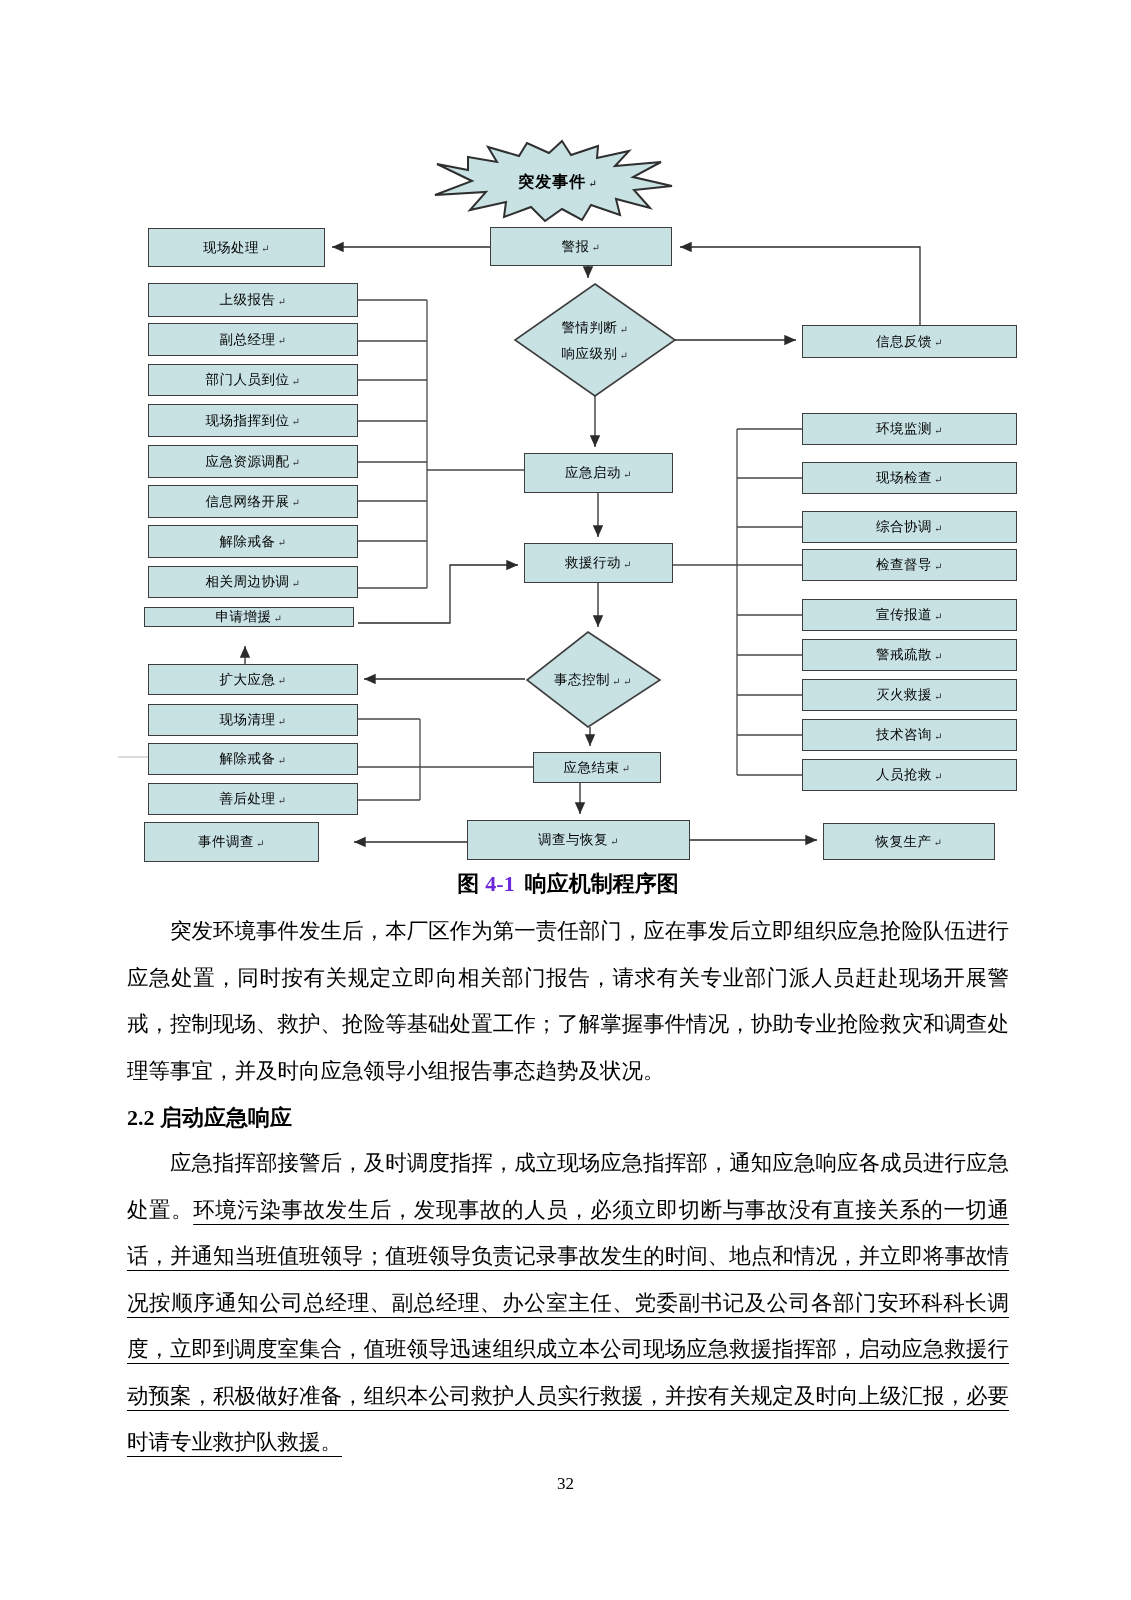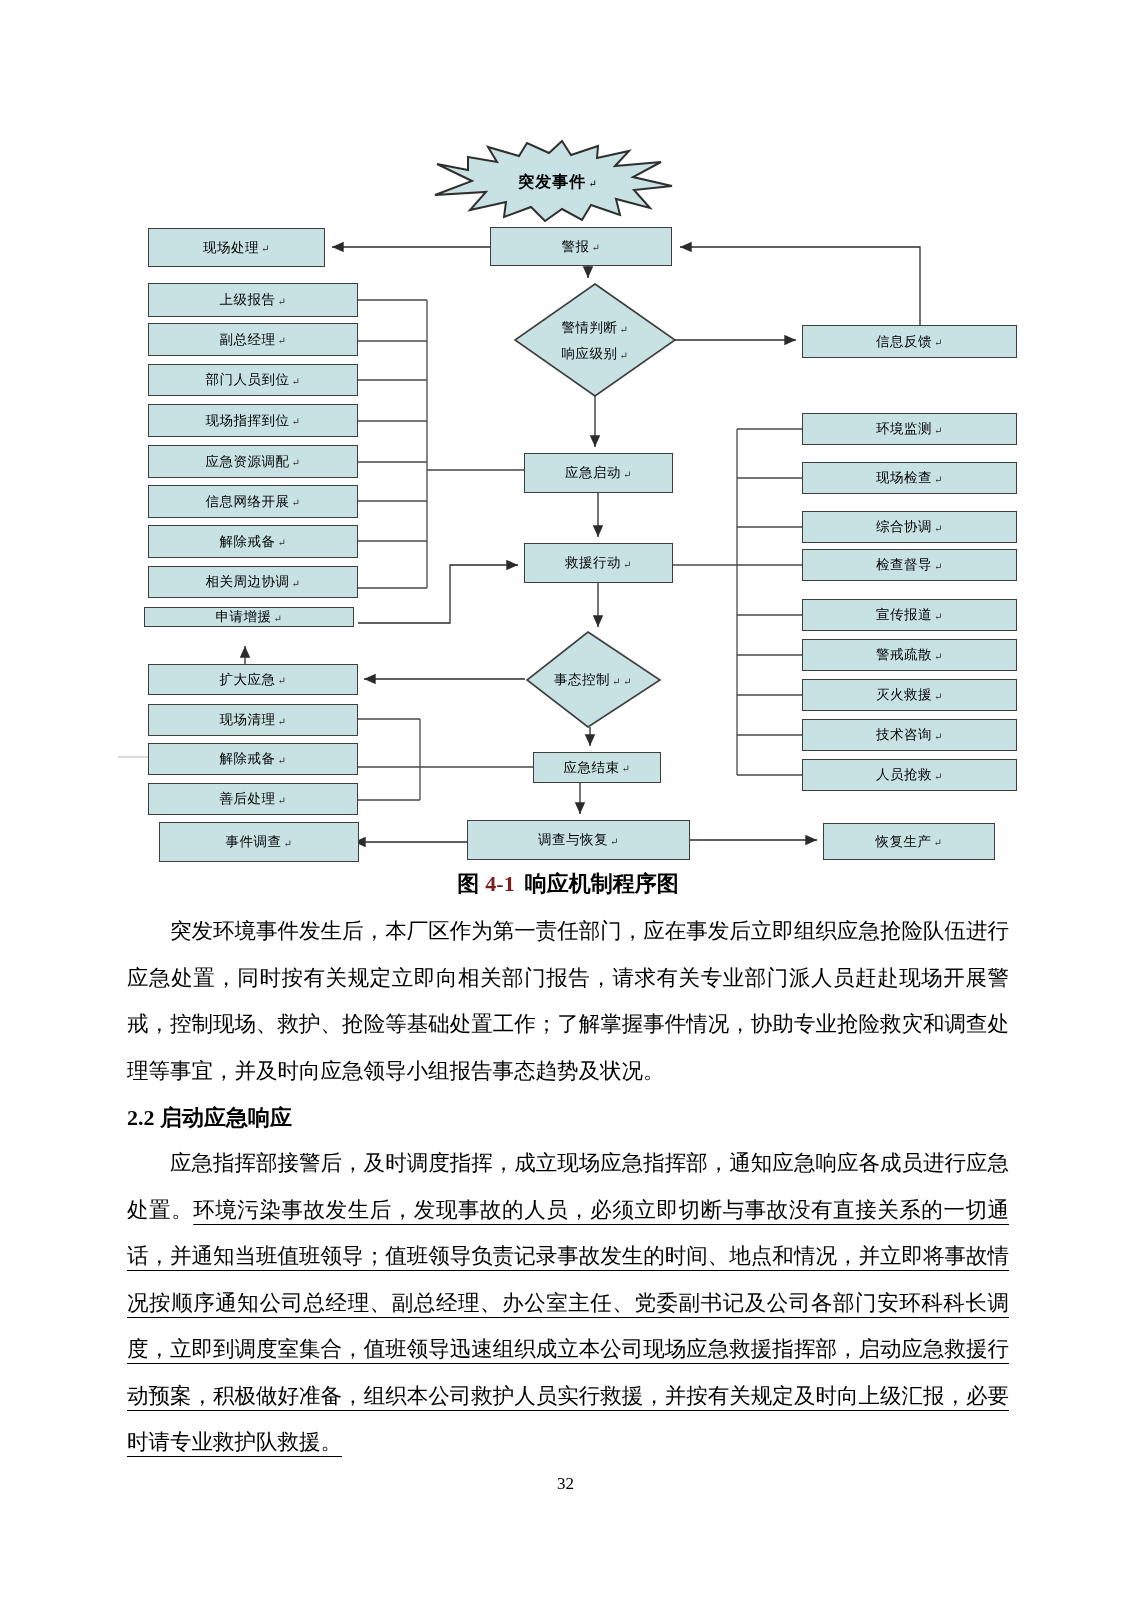--- a/index.html
+++ b/index.html
@@ -58,21 +58,21 @@
     top:866px;
     width:882px;
   }
   .caption{
     text-align:center;
     font-size:22px;
     font-weight:bold;
     line-height:36px;
     margin:0 0 6px 0;
   }
-  .caption .cap-num{color:#7f1d1d;margin:16px 6px 0 6px;}
+  .caption .cap-num{color:#6d28d9;margin:16px 6px 0 6px;}
   .caption .cap-title{margin-left:4px;}
   .para{
     margin:0;
     font-size:21.5px;
     line-height:46.5px;
     text-align:justify;
     text-indent:2em;
   }
   .section-heading{
     margin:2px 0 0 0;
@@ -216,21 +216,21 @@
         <span class="ret">↵</span>
       </div>
     <div class="node" style="left:148px;top:743px;width:210px;height:32px">
         <span>解除戒备</span>
         <span class="ret">↵</span>
       </div>
     <div class="node" style="left:148px;top:783px;width:210px;height:32px">
         <span>善后处理</span>
         <span class="ret">↵</span>
       </div>
-    <div class="node" style="left:159px;top:822px;width:200px;height:40px">
+    <div class="node" style="left:144px;top:822px;width:175px;height:40px">
         <span>事件调查</span>
         <span class="ret">↵</span>
       </div>
 
     <div class="node" style="left:490px;top:227px;width:182px;height:39px">
         <span>警报</span>
         <span class="ret">↵</span>
       </div>
 
     <div class="dtext" style="left:520px;top:305px;width:150px;height:72px">

